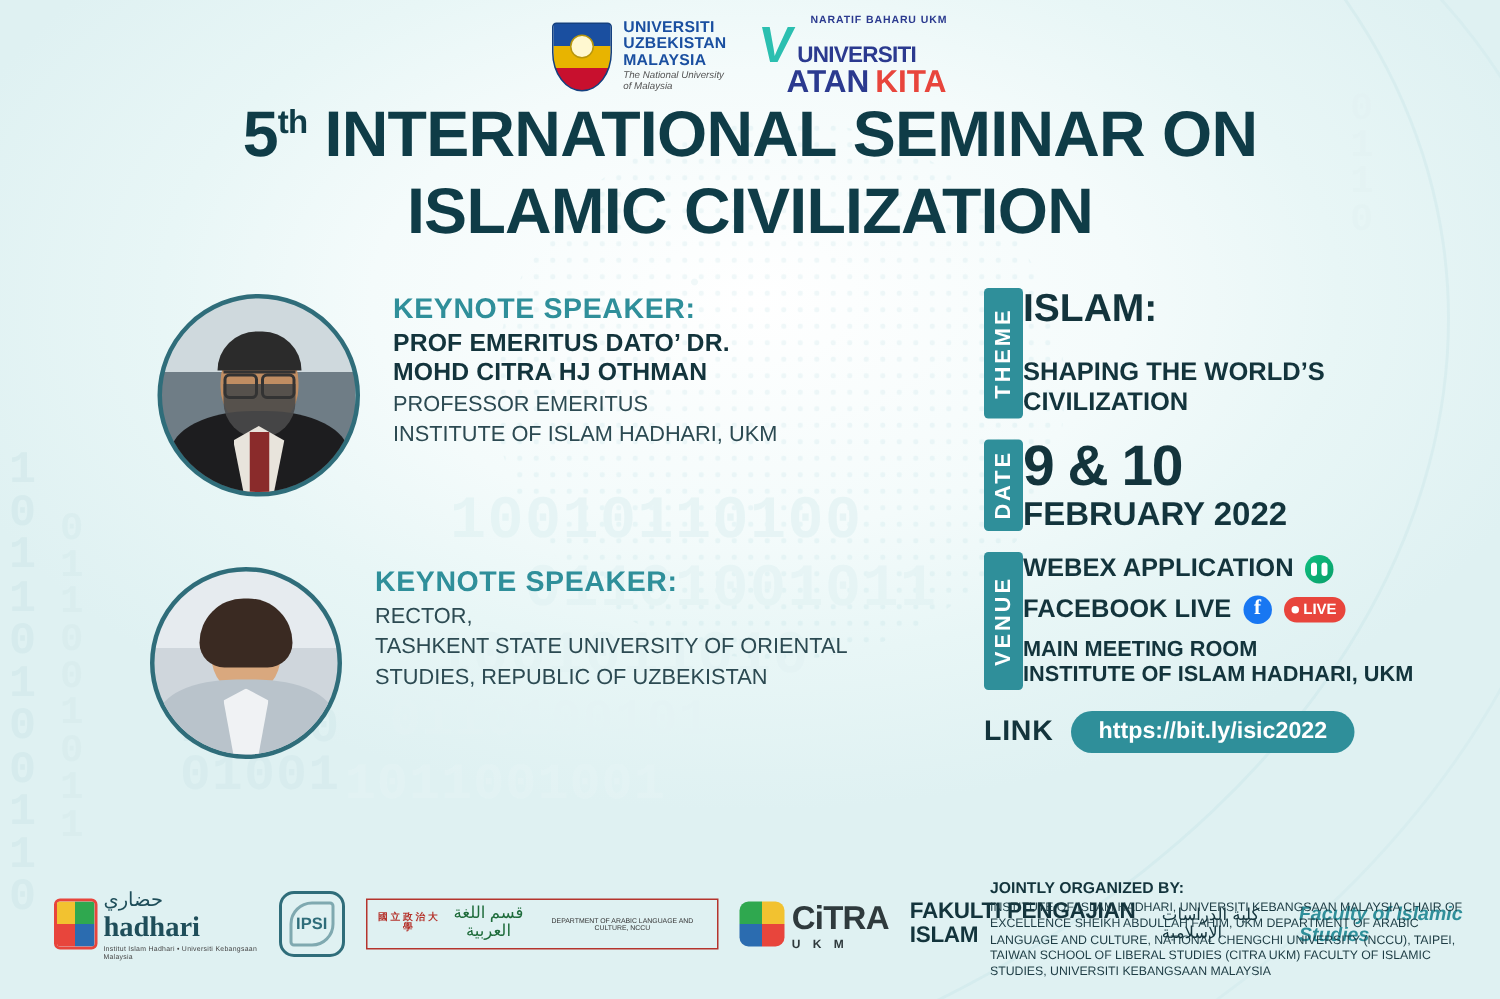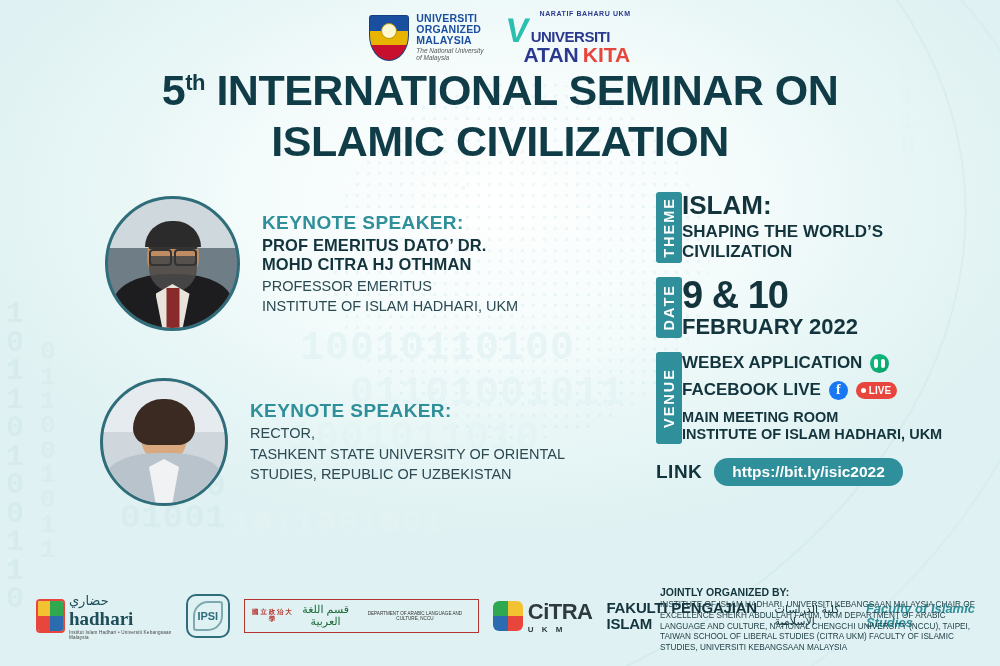--- a/index.html
+++ b/index.html
@@ -106,21 +106,21 @@
   }
   .title-l1 sup { font-size: 22px; vertical-align: super; }
   .title-l2 {
     font-size: 43px; font-weight: 800; color: #0f3c47;
     letter-spacing: -.5px; line-height: 1.15; margin-top: 4px;
   }
 
   
   .speaker {
     position: absolute; z-index: 5;
-    display: flex; align-items: center;
+    display: flex; align-items: flex-start;
   }
   .spk1 { top: 196px; left: 105px; }
   .spk2 { top: 378px; left: 100px; }
   .photo {
     width: 135px; height: 135px; border-radius: 50%;
     border: 3px solid #2f6d7a;
     overflow: hidden; flex: none;
     position: relative;
     background: #dfe7ea;
   }
@@ -202,21 +202,21 @@
   .vtab {
     width: 26px; flex: none; background: #2f8f9a; color: #fff;
     border-radius: 3px; display: flex; align-items: center; justify-content: center;
   }
   .vtab span {
     writing-mode: vertical-rl; transform: rotate(180deg);
     font-size: 14.5px; font-weight: 800; letter-spacing: 2px;
   }
   .rowbody { }
   .theme-1 { font-size: 26px; font-weight: 800; color: #13343c; line-height: 1; }
-  .theme-2 { font-size: 17px; font-weight: 700; color: #13343c; line-height: 1.2; margin-top: 4px; }
+  .theme-2 { font-size: 17px; font-weight: 700; color: #13343c; line-height: 1.2; margin-top: 20px; }
   .date-1 { font-size: 38px; font-weight: 900; color: #13343c; line-height: .95; letter-spacing: -1px; }
   .date-2 { font-size: 22px; font-weight: 800; color: #13343c; line-height: 1; margin-top: 3px; }
   .venue-line {
     font-size: 17px; font-weight: 800; color: #13343c; display: flex; align-items: center; gap: 8px;
     line-height: 1.35;
   }
   .venue-small { font-size: 14.5px; font-weight: 700; color: #13343c; line-height: 1.2; margin-top: 7px; }
   .webex-dot {
     width: 19px; height: 19px; border-radius: 50%;
     background: linear-gradient(135deg,#0fbf7f,#0a9f6a);
@@ -346,21 +346,21 @@
 1
 1
 0</div>
   </div>
 
   <div class="header-logos">
     <div class="ukm-logo">
       <div class="crest"></div>
       <div class="ukm-text">
         <div class="l1">UNIVERSITI</div>
-        <div class="l2">ORGANIZED</div>
+        <div class="l2">UZBEKISTAN</div>
         <div class="l2">MALAYSIA</div>
         <div class="l3">The National University</div>
         <div class="l4">of Malaysia</div>
       </div>
     </div>
 
     <div class="watan">
       <div class="small">NARATIF BAHARU UKM</div>
       <div class="big">
         <span class="v">V</span>

